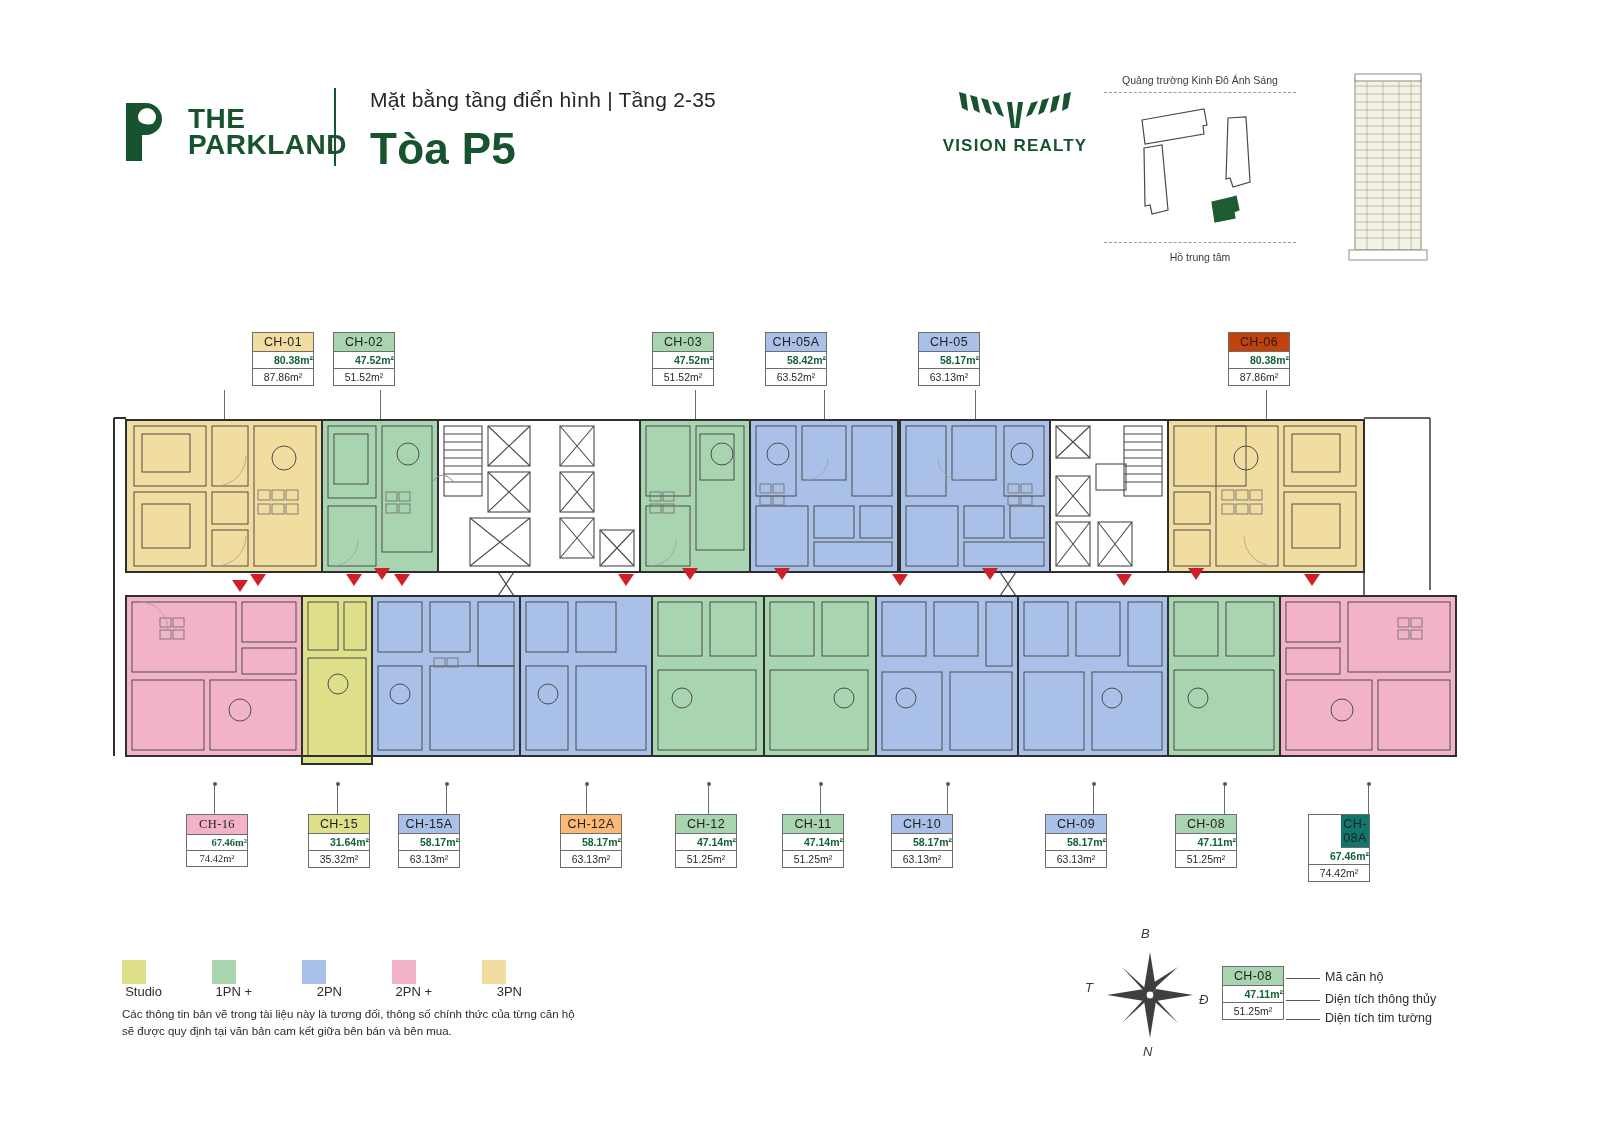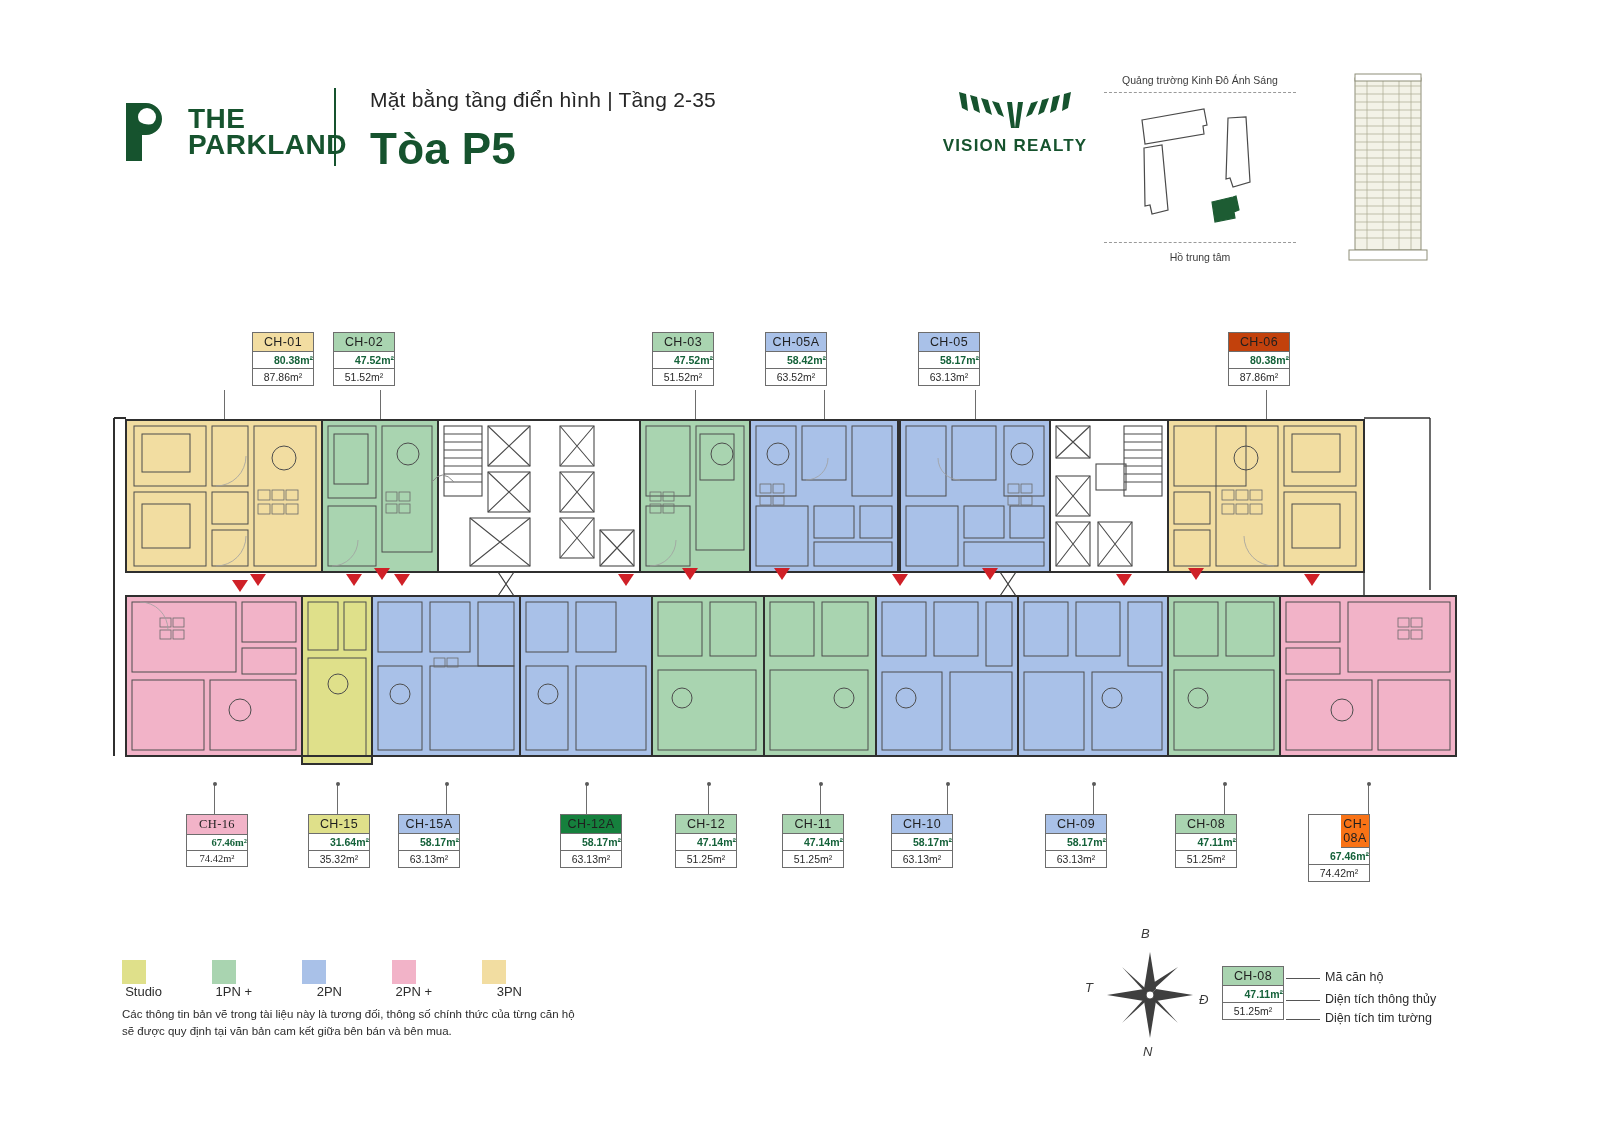--- a/index.html
+++ b/index.html
@@ -568,21 +568,21 @@
       <div class="leader" style="left: 337px; top: 4px; height: 30px;"></div>
       <div class="leaddot" style="left: 335.5px; top: 2px;"></div>
       <div class="tag" style="left: 398px; top: 34px;">
         <div class="code" style="background: rgb(169, 193, 232);">CH-15A</div>
         <div class="a1">58.17m²</div>
         <div class="a2">63.13m²</div>
       </div>
       <div class="leader" style="left: 446px; top: 4px; height: 30px;"></div>
       <div class="leaddot" style="left: 444.5px; top: 2px;"></div>
       <div class="tag" style="left: 560px; top: 34px;">
-        <div class="code" style="background: #15803d;">CH-12A</div>
+        <div class="code" style="background: #fdba74;">CH-12A</div>
         <div class="a1">58.17m²</div>
         <div class="a2">63.13m²</div>
       </div>
       <div class="leader" style="left: 586px; top: 4px; height: 30px;"></div>
       <div class="leaddot" style="left: 584.5px; top: 2px;"></div>
       <div class="tag" style="left: 675px; top: 34px;">
         <div class="code" style="background: rgb(169, 212, 176);">CH-12</div>
         <div class="a1">47.14m²</div>
         <div class="a2">51.25m²</div>
       </div>
@@ -610,21 +610,21 @@
       <div class="leader" style="left: 1093px; top: 4px; height: 30px;"></div>
       <div class="leaddot" style="left: 1091.5px; top: 2px;"></div>
       <div class="tag" style="left: 1175px; top: 34px;">
         <div class="code" style="background: rgb(169, 212, 176);">CH-08</div>
         <div class="a1">47.11m²</div>
         <div class="a2">51.25m²</div>
       </div>
       <div class="leader" style="left: 1224px; top: 4px; height: 30px;"></div>
       <div class="leaddot" style="left: 1222.5px; top: 2px;"></div>
       <div class="tag" style="left: 1308px; top: 34px;">
-        <div class="code" style="background: #f97316; margin-left: 32px;">CH-08A</div>
+        <div class="code" style="background: #0f766e; margin-left: 32px;">CH-08A</div>
         <div class="a1">67.46m²</div>
         <div class="a2">74.42m²</div>
       </div>
       <div class="leader" style="left: 1368px; top: 4px; height: 30px;"></div>
       <div class="leaddot" style="left: 1366.5px; top: 2px;"></div>
     </div>
 </div>
 
 <div class="abs" id="legend">
   <div class="legend-row" id="legend-items">

